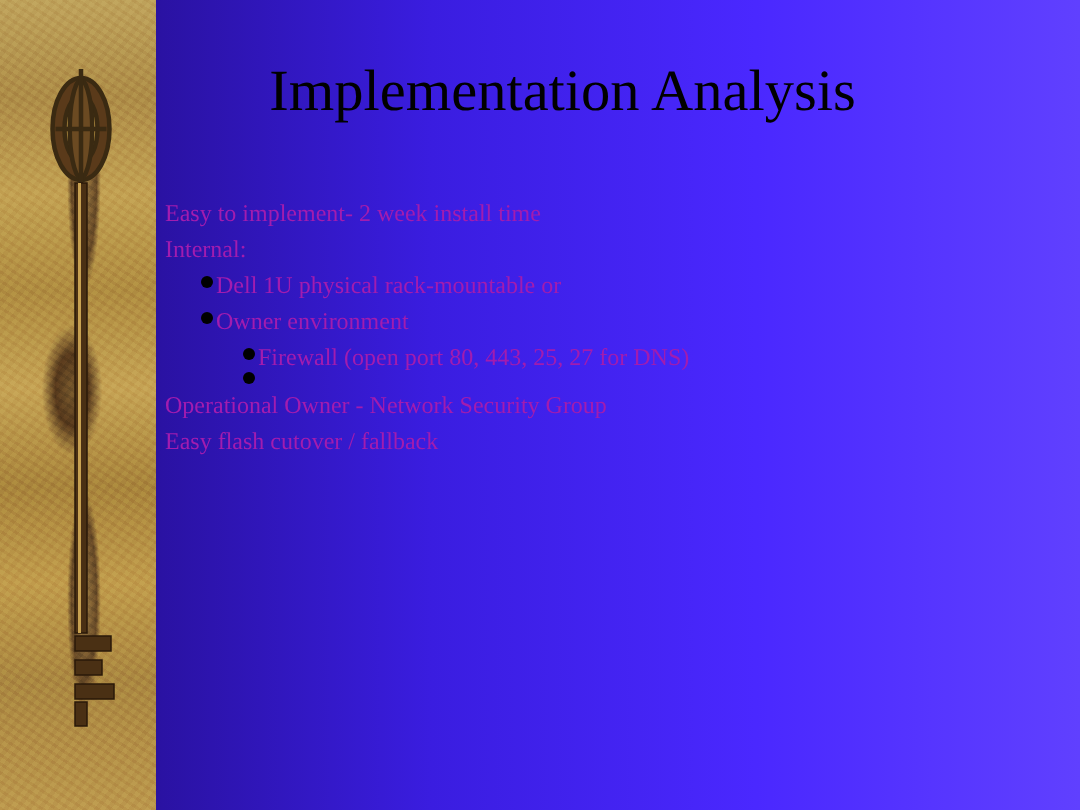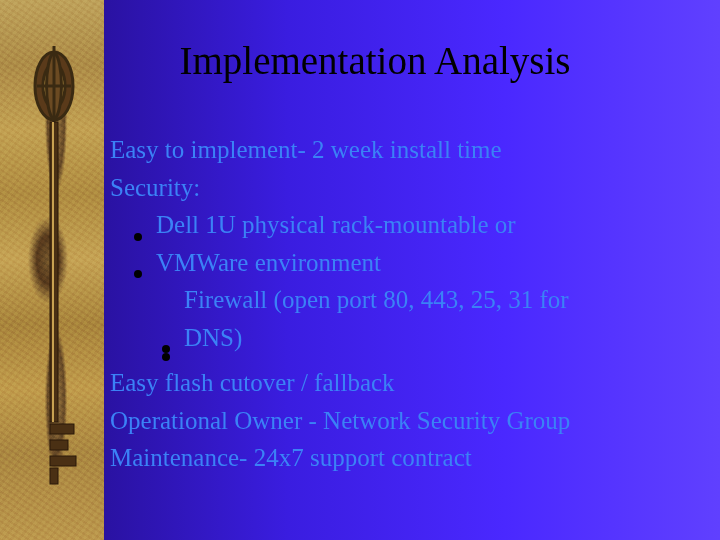--- a/index.html
+++ b/index.html
@@ -47,29 +47,29 @@
     font-weight: 400;
     text-align: center;
     margin-top: 38px;
     margin-left: 40px;
     margin-right: 10px;
     color: #000;
   }
   .body {
     margin-top: 48px;
     margin-left: 6px;
-    font-size: 25px;
+    font-size: 16px;
     line-height: 1.5;
-    color: #3b82f6;
+    color: #a21caf;
   }
   .line { white-space: nowrap; }
   .bullet-row {
     display: flex;
-    align-items: flex-end;
-    gap: 14px;
+    align-items: center;
+    gap: 2px;
   }
   .bullet-row.indent1 { padding-left: 24px; }
   .bullet-row.indent2 { padding-left: 52px; }
   .dot {
     width: 8px; height: 8px;
     background: #000;
     border-radius: 50%;
     display: inline-block;
     flex-shrink: 0;
     position: relative;
@@ -99,37 +99,36 @@
     <rect x="20" y="416" width="26" height="10"></rect>
     <rect x="20" y="428" width="8" height="16"></rect>
   </g>
 </svg>
 
 <div class="content">
   <h1 class="title">Implementation Analysis</h1>
 
   <div class="body">
     <div class="line">Easy to implement- 2 week install time</div>
-    <div class="line">Security:</div>
+    <div class="line">Internal:</div>
 
     <div class="bullet-row indent1">
       <span class="dot"></span>
       <span>Dell 1U physical rack-mountable or</span>
     </div>
     <div class="bullet-row indent1">
       <span class="dot"></span>
-      <span>VMWare environment</span>
+      <span>Owner environment</span>
     </div>
 
 
     <div class="bullet-row indent2">
       <span class="dot"></span>
-      <span>Firewall (open port 80, 443, 25, 31 for DNS)</span>
+      <span>Firewall (open port 80, 443, 25, 27 for DNS)</span>
     </div>
     <div class="bullet-row indent2">
       <span class="dot"></span>
     </div>
 
+    <div class="line">Operational Owner - Network Security Group</div>
     <div class="line">Easy flash cutover / fallback</div>
-    <div class="line">Operational Owner - Network Security Group</div>
-    <div class="line">Maintenance- 24x7 support contract</div>
   </div>
 </div>
 
 </body></html>

